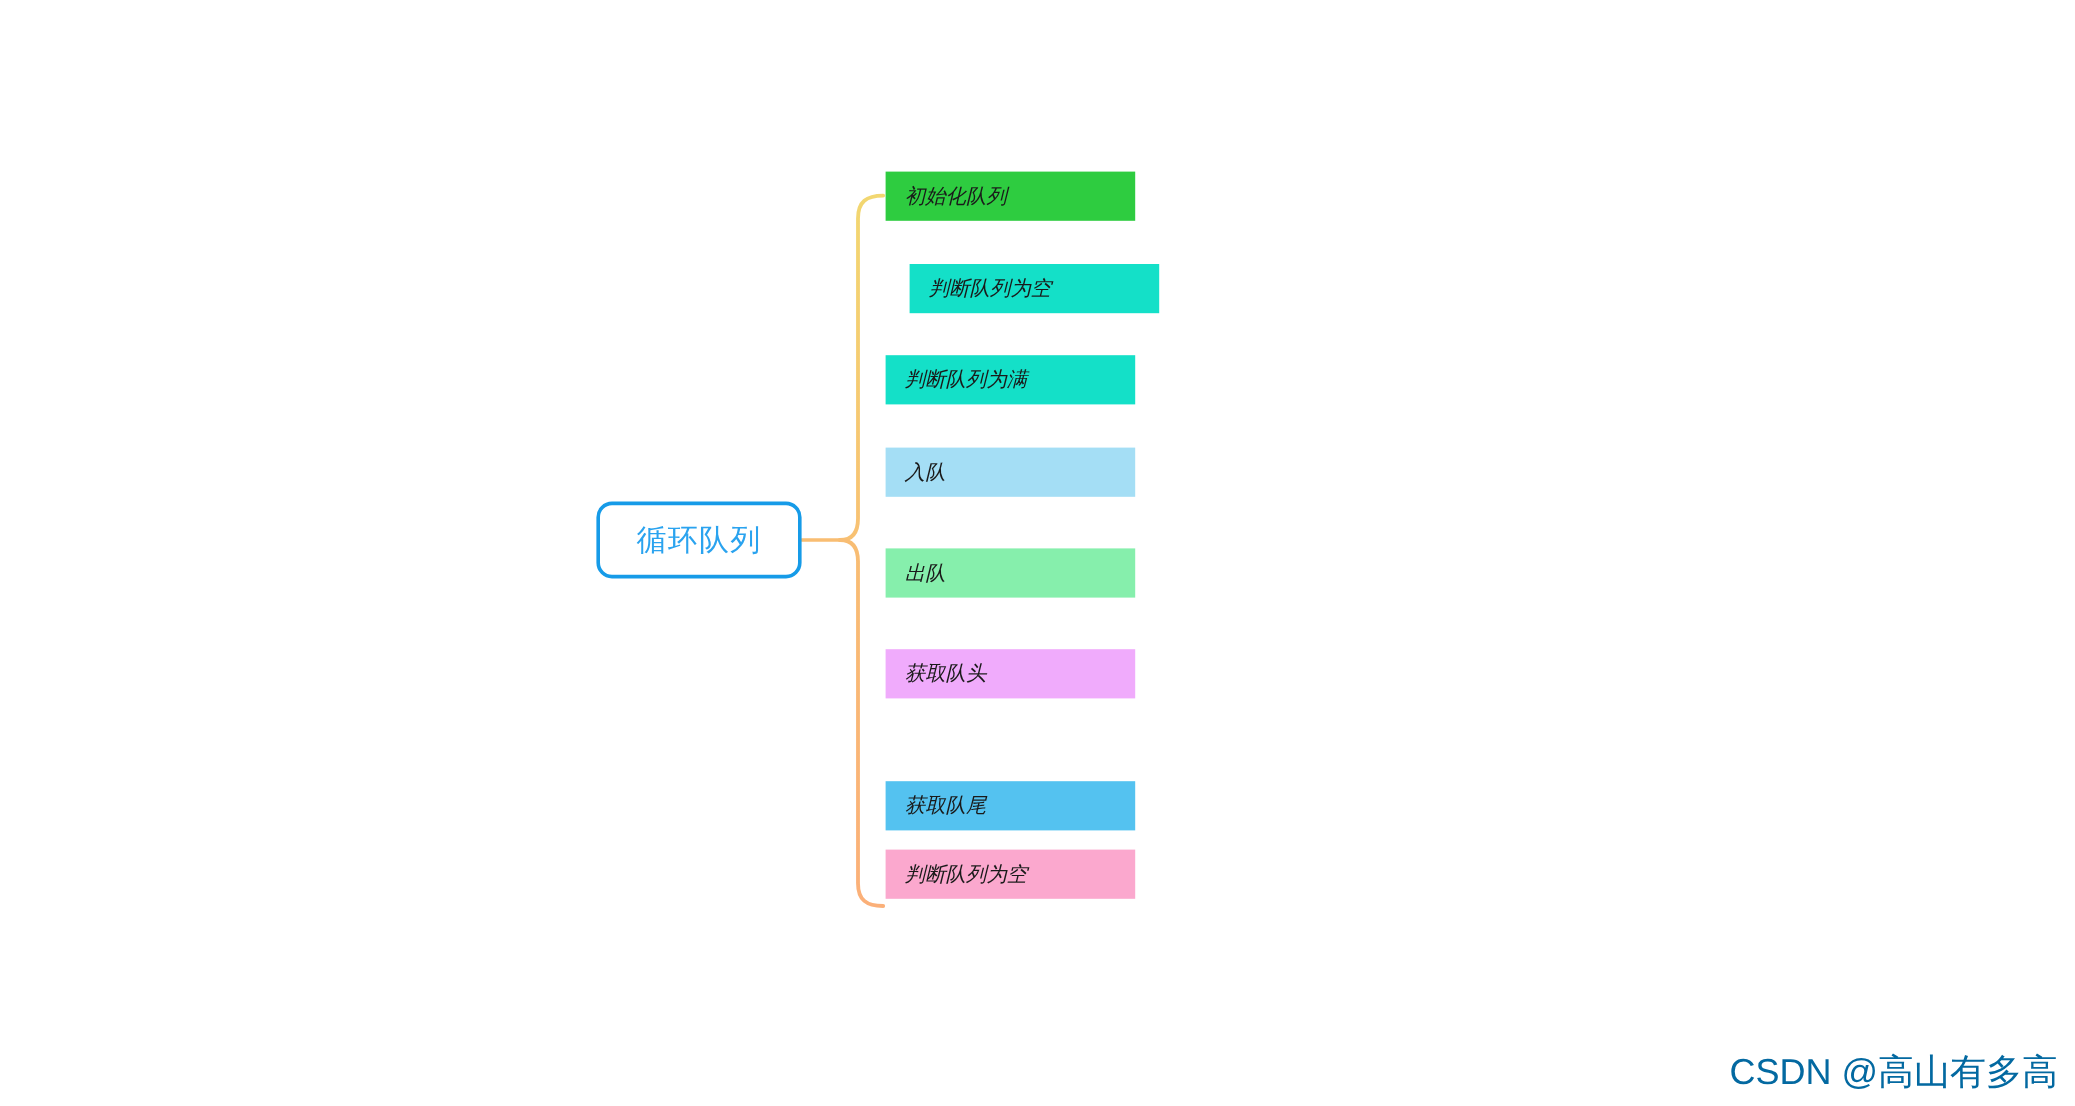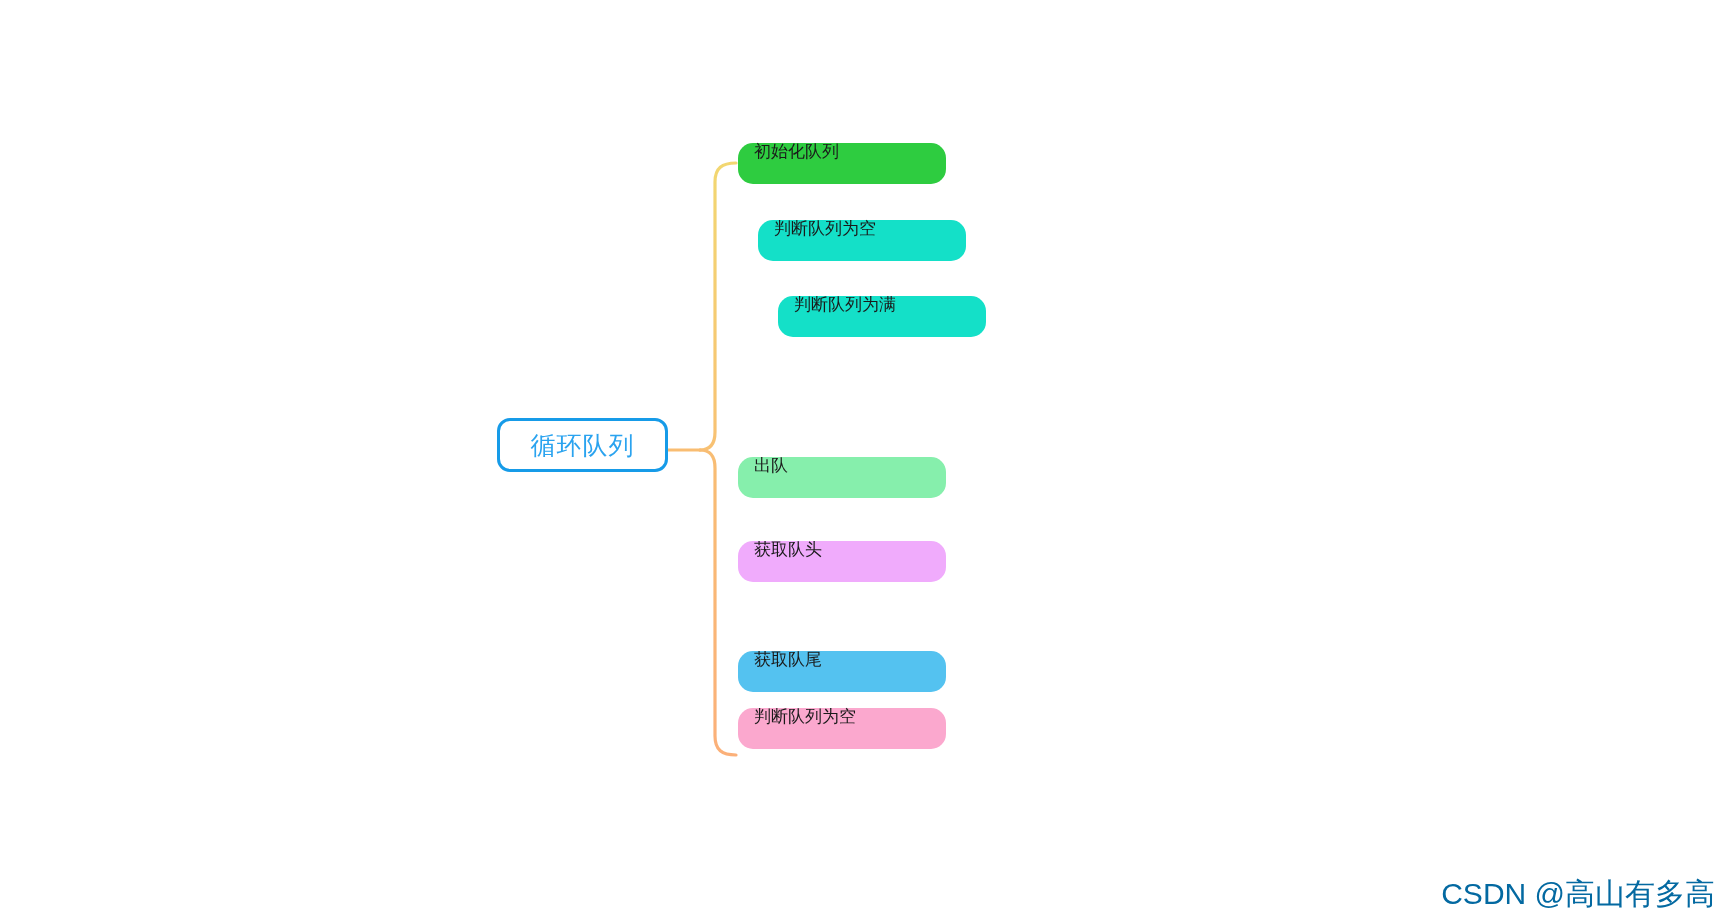--- a/index.html
+++ b/index.html
@@ -31,21 +31,21 @@
     height: 922px;
     pointer-events: none;
   }
 
   
   #root-node {
     position: absolute;
     left: 497px;
     top: 418px;
     width: 171px;
-    height: 54px;
+    height: 64px;
     box-sizing: border-box;
     border: 3px solid #169be8;
     border-radius: 13px;
     background: #ffffff;
     display: flex;
     align-items: center;
     justify-content: center;
   }
   #root-node .root-label {
     font-size: 25px;
@@ -55,23 +55,24 @@
     white-space: nowrap;
   }
 
   
   .branch-node {
     position: absolute;
     left: 738px;
     width: 208px;
     height: 41px;
     box-sizing: border-box;
-    border-radius: 15px;
+    border-radius: 0;
     display: flex;
-    align-items: flex-start;
+    align-items: center;
+    font-style: italic;
   }
   .branch-node .branch-label {
     font-size: 17px;
     color: #1a1a1a;
     padding-left: 16px;
     line-height: 1;
     white-space: nowrap;
   }
 
   
@@ -114,24 +115,27 @@
   </div>
 
   <div class="branch-node" style="top: 143px; background: rgb(46, 204, 64);">
     <span class="branch-label">初始化队列</span>
   </div>
 
   <div class="branch-node" style="top: 220px; background: rgb(20, 224, 200); margin-left: 20px;">
     <span class="branch-label">判断队列为空</span>
   </div>
 
-  <div class="branch-node" style="top: 296px; background: rgb(20, 224, 200); margin-left: 40px;">
+  <div class="branch-node" style="top: 296px; background: rgb(20, 224, 200);">
     <span class="branch-label">判断队列为满</span>
   </div>
 
+  <div class="branch-node" style="top: 373px; background: rgb(164, 222, 245);">
+    <span class="branch-label">入队</span>
+  </div>
 
   <div class="branch-node" style="top: 457px; background: #86efac;">
     <span class="branch-label">出队</span>
   </div>
 
   <div class="branch-node" style="top: 541px; background: #f0abfc;">
     <span class="branch-label">获取队头</span>
   </div>
 
   <div class="branch-node" style="top: 651px; background: rgb(84, 194, 240);">

